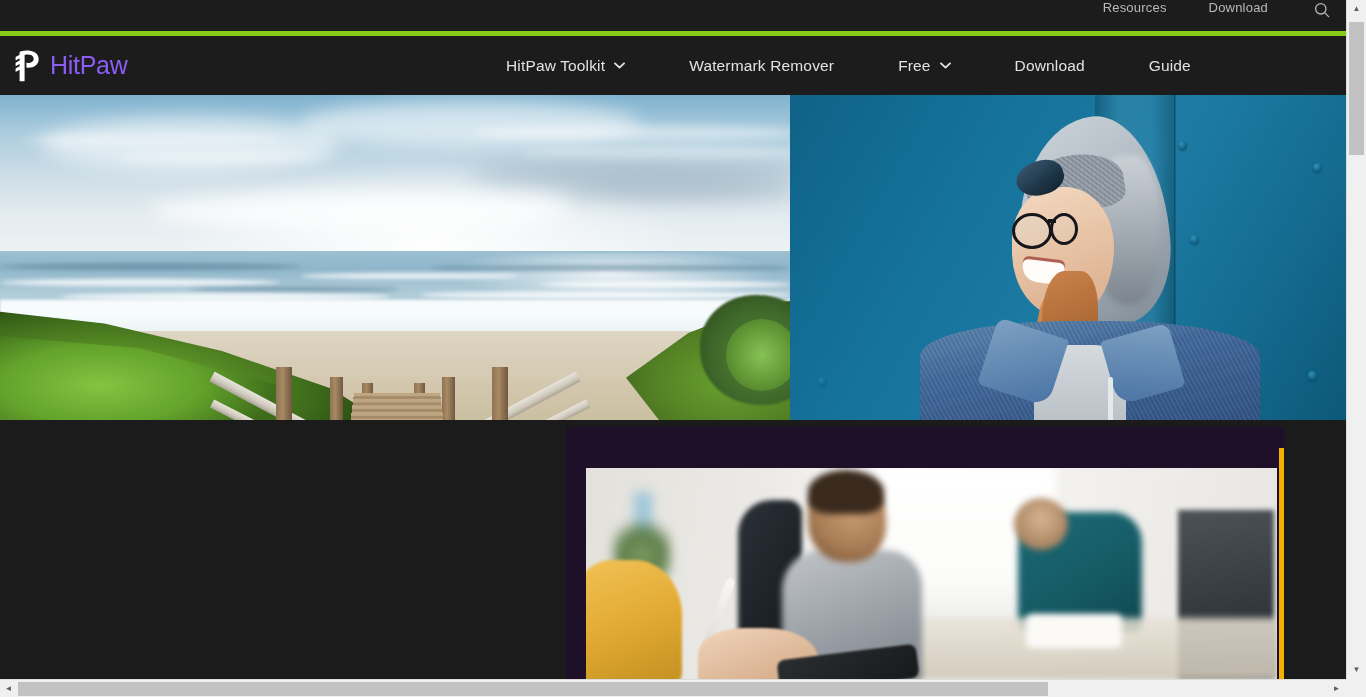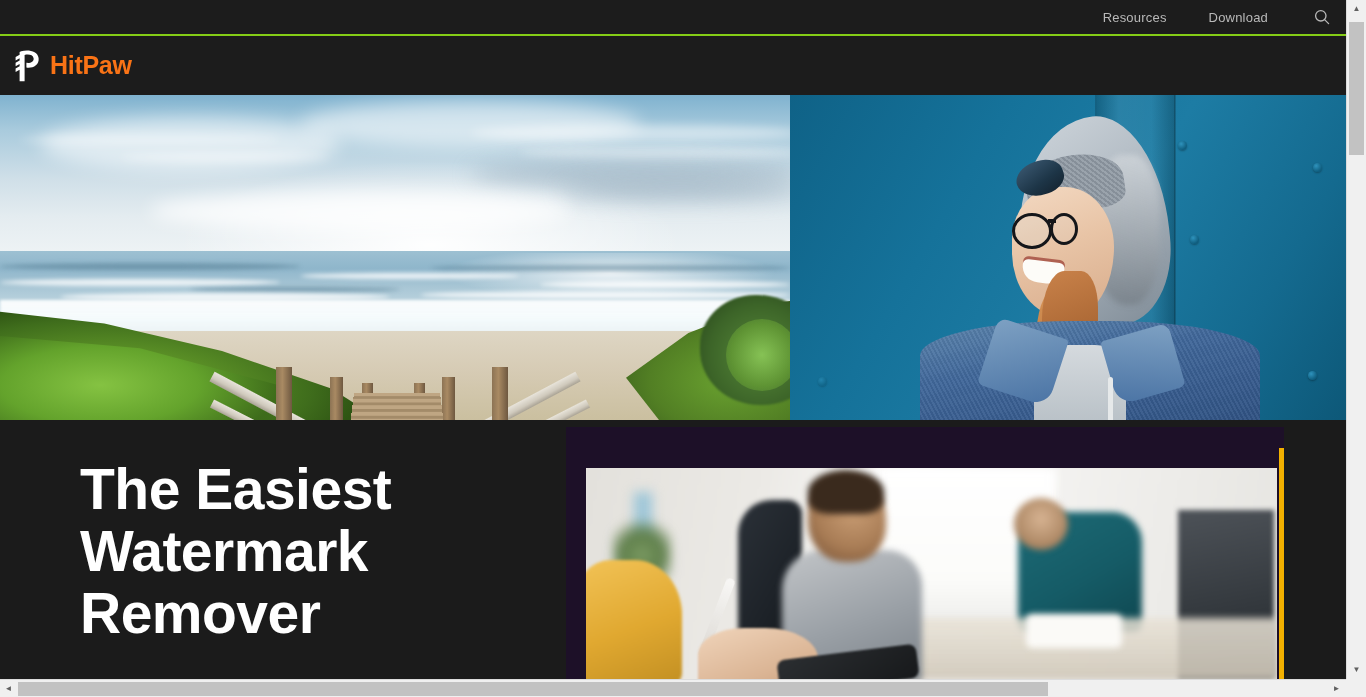--- a/index.html
+++ b/index.html
@@ -30,23 +30,22 @@
     background: #1b1b1b;
   }
 
   
   .topbar {
     position: absolute;
     left: 0; top: 0;
     width: 1346px;
     height: 36px;
     background: #1c1c1c;
-    border-bottom: 2px solid #84cc16;
+    border-bottom: 5px solid #84cc16;
     display: flex;
-    align-items: center;
     justify-content: flex-end;
     padding-right: 14px;
   }
   .topbar-link {
     color: #b9b9b9;
     font-size: 13px;
     letter-spacing: .2px;
     margin-left: 42px;
     text-decoration: none;
     cursor: pointer;
@@ -74,23 +73,23 @@
   .brand {
     position: absolute;
     left: 14px;
     display: flex;
     align-items: center;
     gap: 10px;
     cursor: pointer;
   }
   .brand-mark { width: 26px; height: 34px; display:block; }
   .brand-name {
-    color: #f97316;
+    color: #8b5cf6;
     font-size: 25px;
-    font-weight: 700;
+    font-weight: 400;
     letter-spacing: -0.3px;
     line-height: 1;
   }
 
   .nav {
     position: absolute;
     left: 506px;
     display: flex;
     align-items: center;
   }
@@ -566,20 +565,49 @@
 
     <div class="header">
 
       <div class="brand">
         <svg class="brand-mark" viewBox="0 0 26 34" aria-hidden="true">
           <path d="M7.2 2.2 C14.5 0.4 23.6 1.9 24.6 9.0 C25.6 16.3 18.2 19.6 12.4 18.6 L12.4 13.8 C16.3 14.4 20.2 12.7 19.6 9.2 C19.0 5.6 14.3 5.0 10.6 6.0 L10.6 32.2 L5.6 32.2 L5.6 20.8 L1.6 23.0 L1.6 19.6 L5.6 17.2 L5.6 15.0 L1.6 17.2 L1.6 13.8 L5.6 11.5 L5.6 9.2 L1.6 11.5 L1.6 8.0 L5.6 5.7 L5.6 2.9 Z" fill="#ffffff"></path>
         </svg>
         <span class="brand-name">HitPaw</span>
       </div>
 
+      <nav class="nav">
+
+        <div class="nav-item">
+          <span class="nav-label">HitPaw Toolkit</span>
+          <svg class="chev" viewBox="0 0 11 7" aria-hidden="true">
+            <path d="M1 1.4 L5.5 5.6 L10 1.4" fill="none" stroke="#e2e2e2" stroke-width="1.9" stroke-linecap="round" stroke-linejoin="round"></path>
+          </svg>
+        </div>
+
+        <div class="nav-item">
+          <span class="nav-label">Watermark Remover</span>
+        </div>
+
+        <div class="nav-item">
+          <span class="nav-label">Free</span>
+          <svg class="chev" viewBox="0 0 11 7" aria-hidden="true">
+            <path d="M1 1.4 L5.5 5.6 L10 1.4" fill="none" stroke="#e2e2e2" stroke-width="1.9" stroke-linecap="round" stroke-linejoin="round"></path>
+          </svg>
+        </div>
+
+        <div class="nav-item">
+          <span class="nav-label">Download</span>
+        </div>
+
+        <div class="nav-item">
+          <span class="nav-label">Guide</span>
+        </div>
+
+      </nav>
     </div>
 
     <div class="banner">
 
       <div class="beach">
         <div class="bx sky"></div>
         <div class="bx cloud" style="left:40px;  top:22px;  width:300px; height:54px;"></div>
         <div class="bx cloud" style="left:300px; top:6px;   width:340px; height:46px;"></div>
         <div class="bx cloud-streak" style="left:470px; top:30px; width:330px; height:16px;"></div>
         <div class="bx cloud-streak" style="left:520px; top:52px; width:280px; height:12px;"></div>
@@ -651,23 +679,20 @@
         <div class="px jacket-tex"></div>
         <div class="px tee"></div>
         <div class="px collar-l"></div>
         <div class="px collar-r"></div>
         <div class="px drawstring"></div>
       </div>
     </div>
 
     <div class="lower">
 
-      <h1 class="headline">The Easiest
-Watermark
-Remover</h1>
 
       <div class="promo-panel">
 
         <div class="office">
           <div class="ox of-bg"></div>
           <div class="ox of-window"></div>
           <div class="ox of-blue-accent"></div>
           <div class="ox of-plant"></div>
           <div class="ox of-monitor"></div>
           <div class="ox of-person2"></div>

